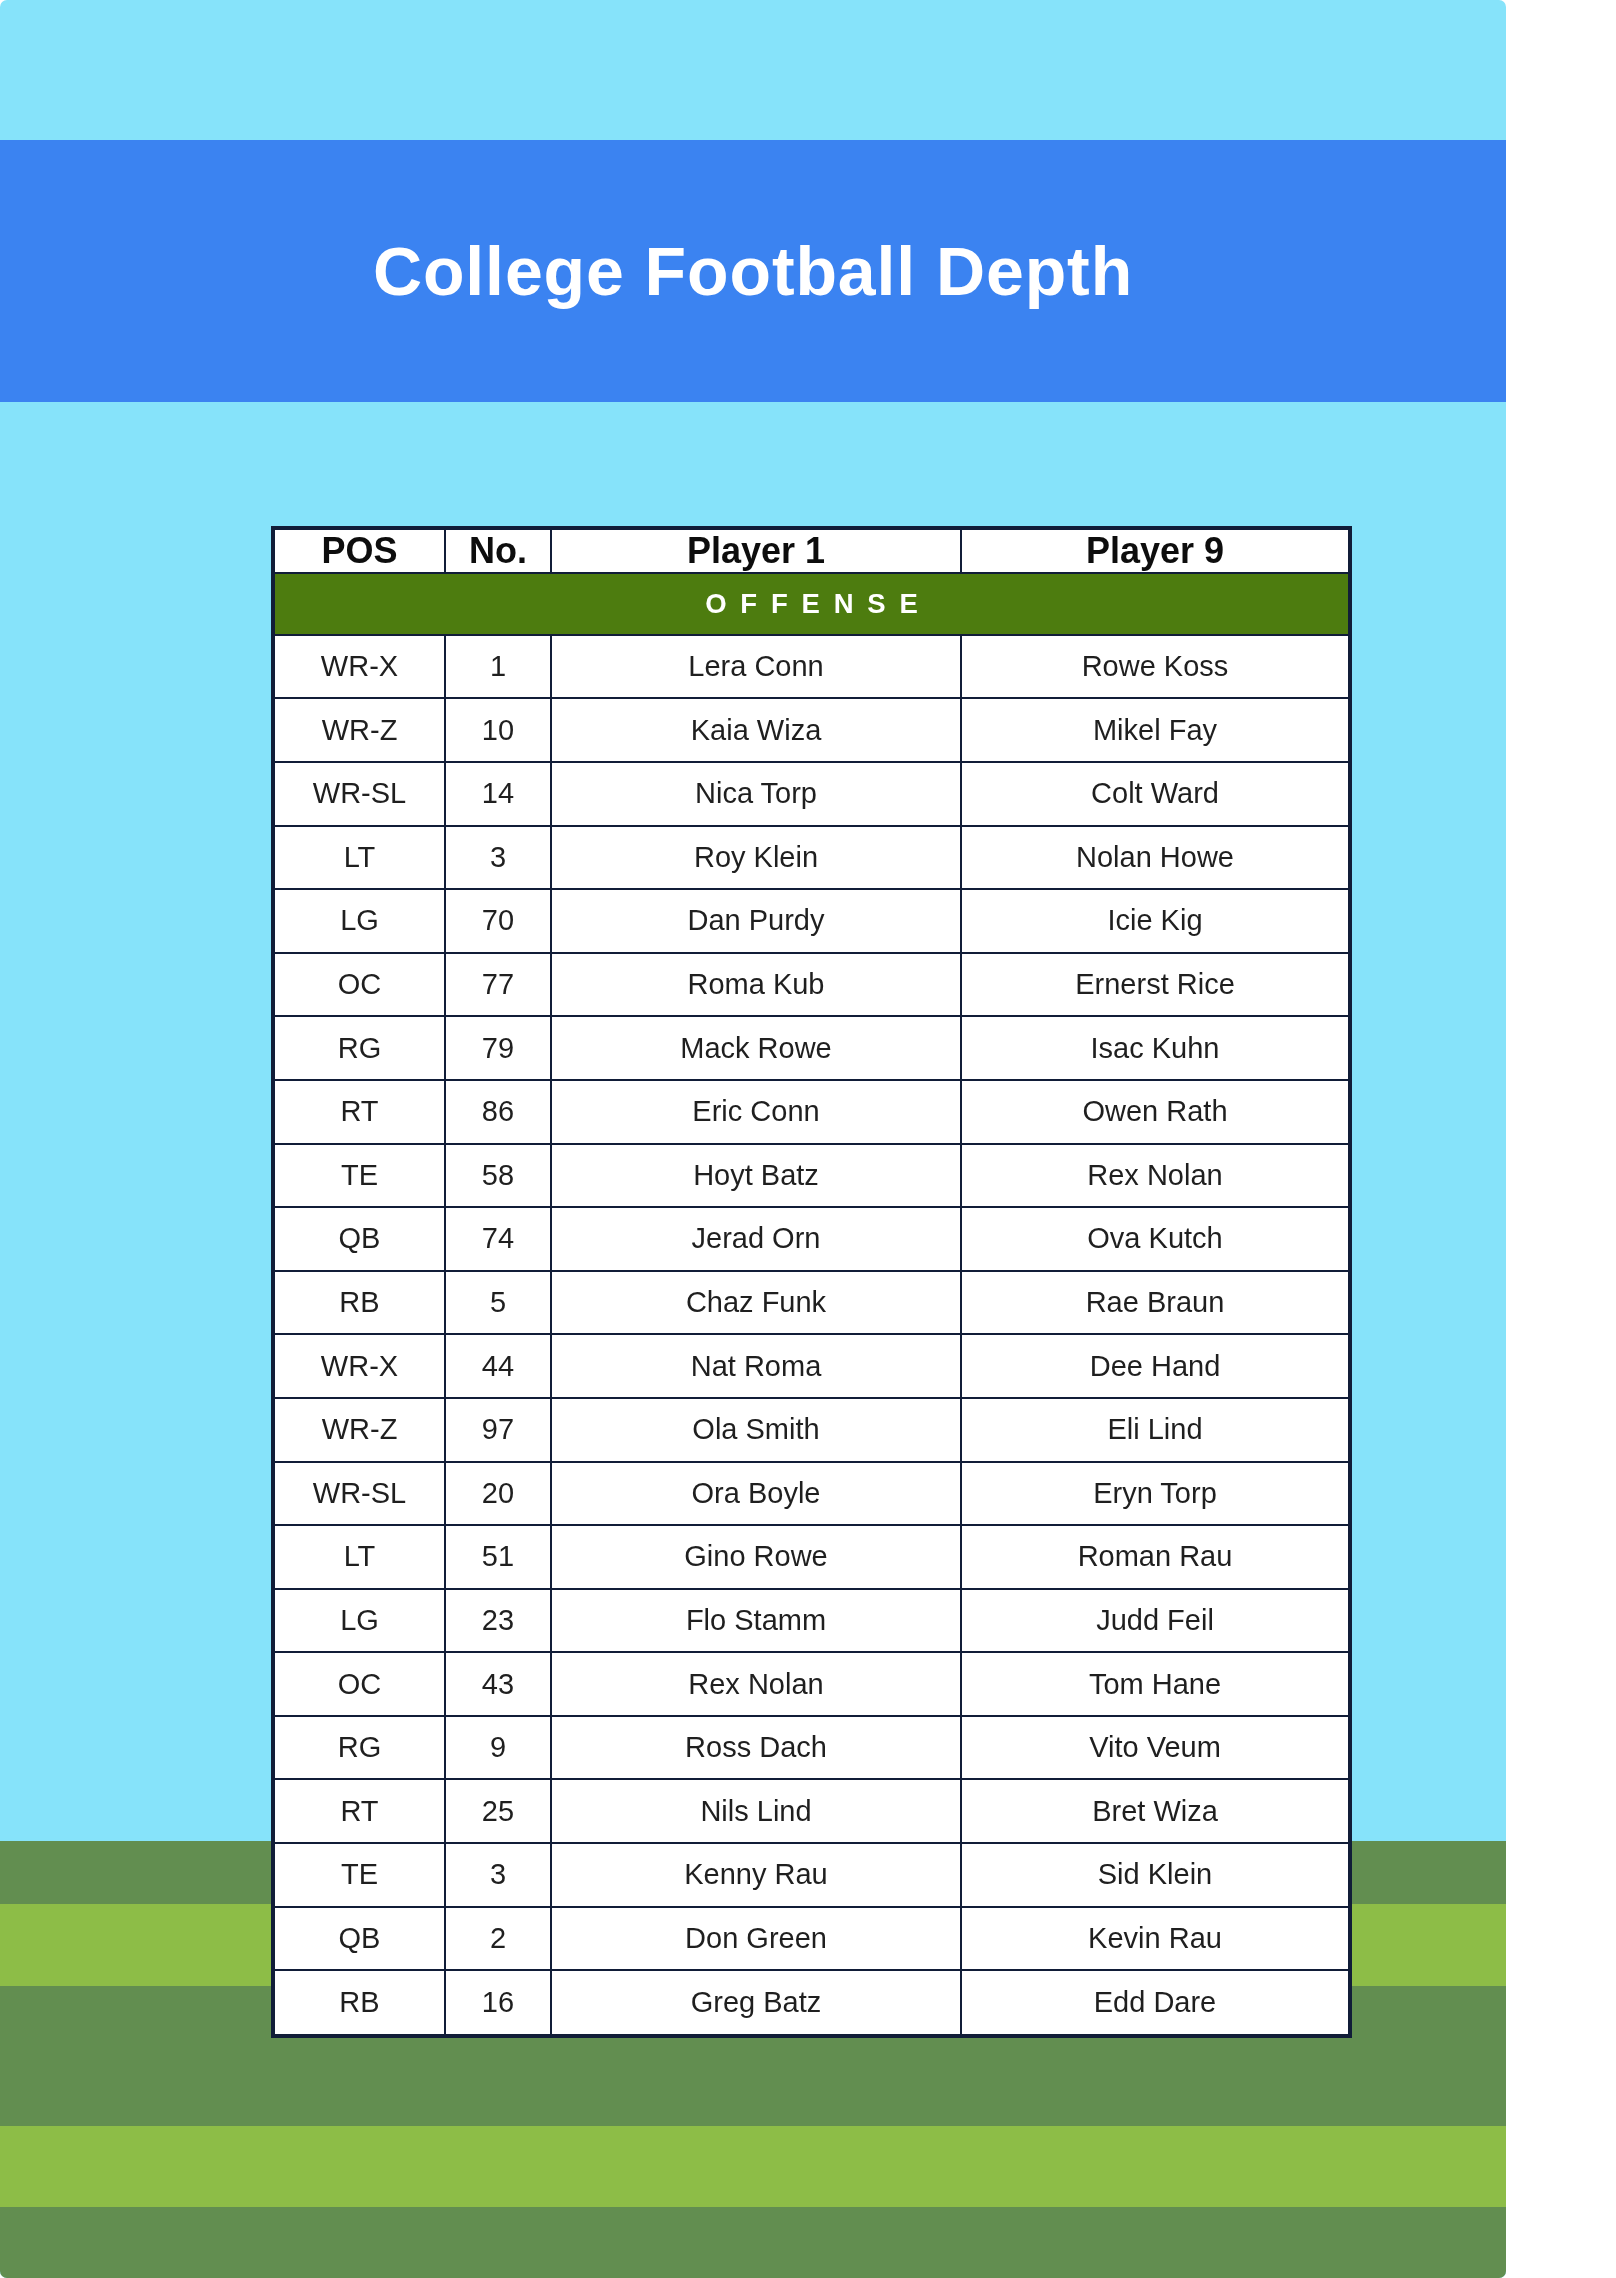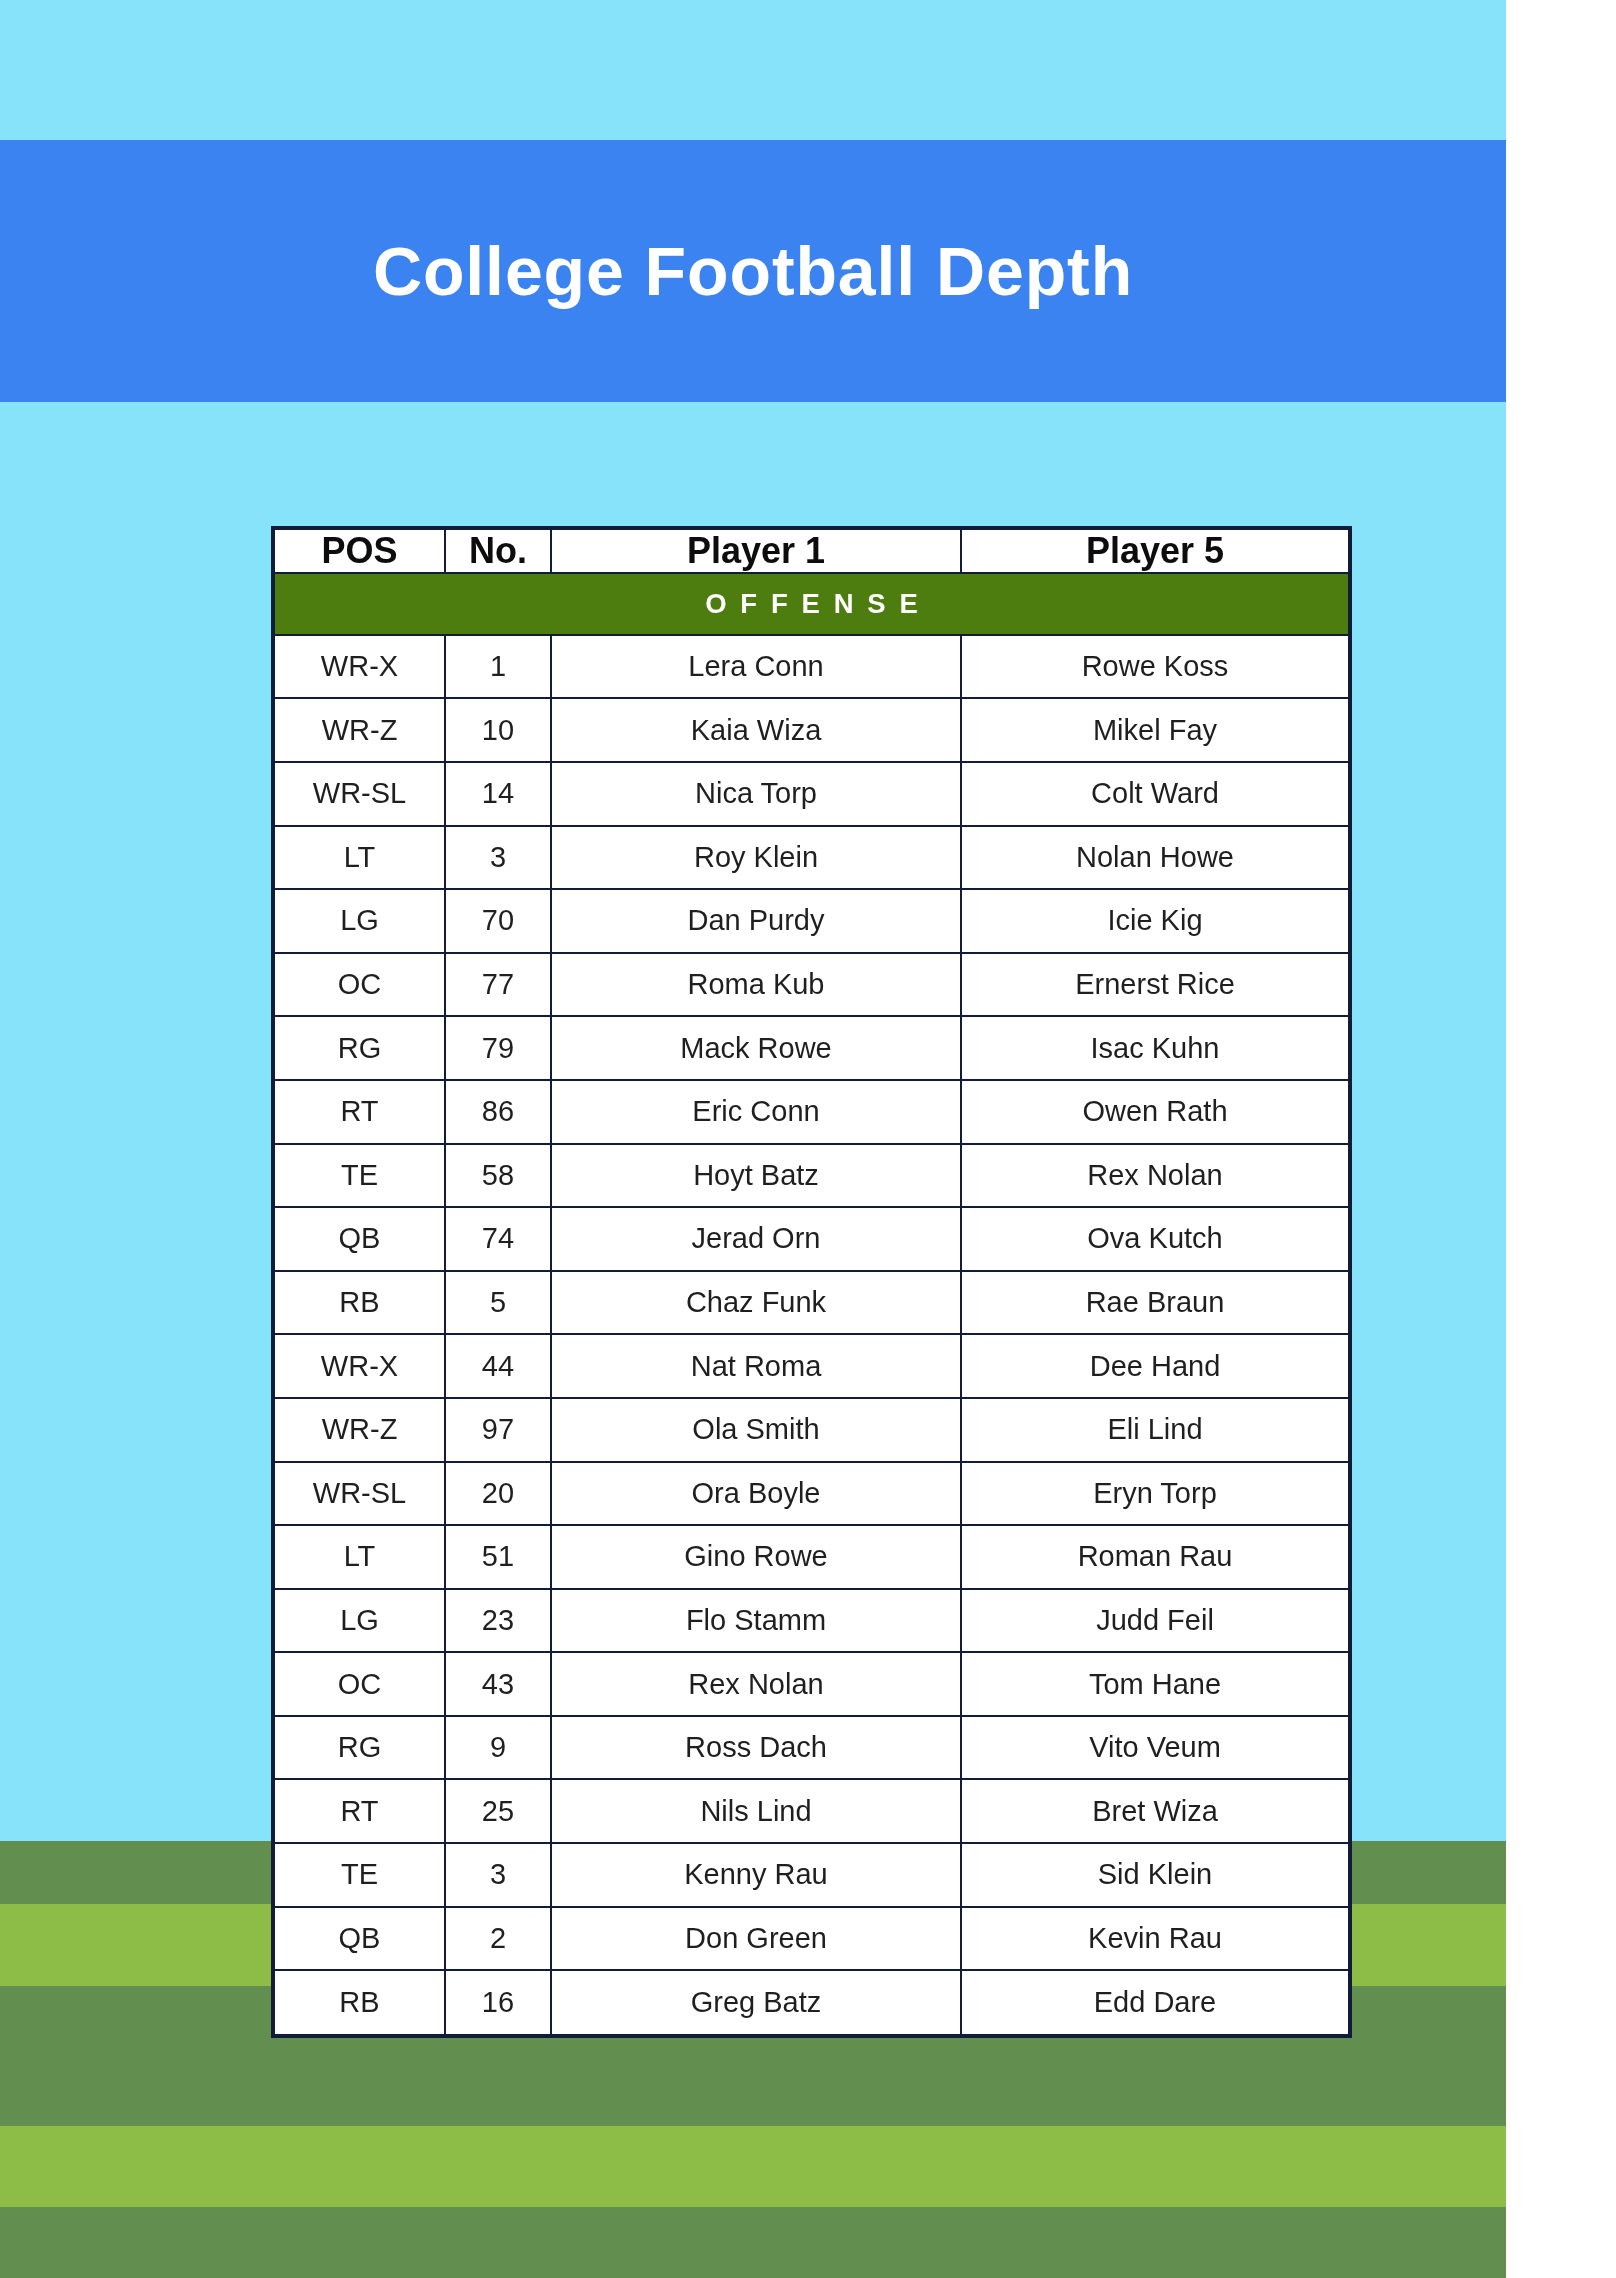--- a/index.html
+++ b/index.html
@@ -6,20 +6,21 @@
     margin: 0;
     padding: 0;
   }
   .page {
     position: relative;
     width: 1506px;
     height: 2278px;
     background: #86e3fa;
     overflow: hidden;
     font-family: "Liberation Sans", sans-serif;
+    border-radius: 7px;
   }
   .title-band {
     position: absolute;
     top: 140px;
     left: 0;
     width: 100%;
     height: 262px;
     background: #3b83f1;
     display: flex;
     flex-direction: column;
@@ -111,21 +112,21 @@
       <col style="width:172px">
       <col style="width:106px">
       <col style="width:410px">
       <col style="width:389px">
     </colgroup>
     <thead>
       <tr>
         <th>POS</th>
         <th>No.</th>
         <th>Player 1</th>
-        <th>Player 5</th>
+        <th>Player 9</th>
       </tr>
     </thead>
     <tbody>
         <tr>
           <td colspan="4" class="section-cell">OFFENSE</td>
         </tr>
         <tr>
           <td>WR-X</td>
           <td>1</td>
           <td>Lera Conn</td>

